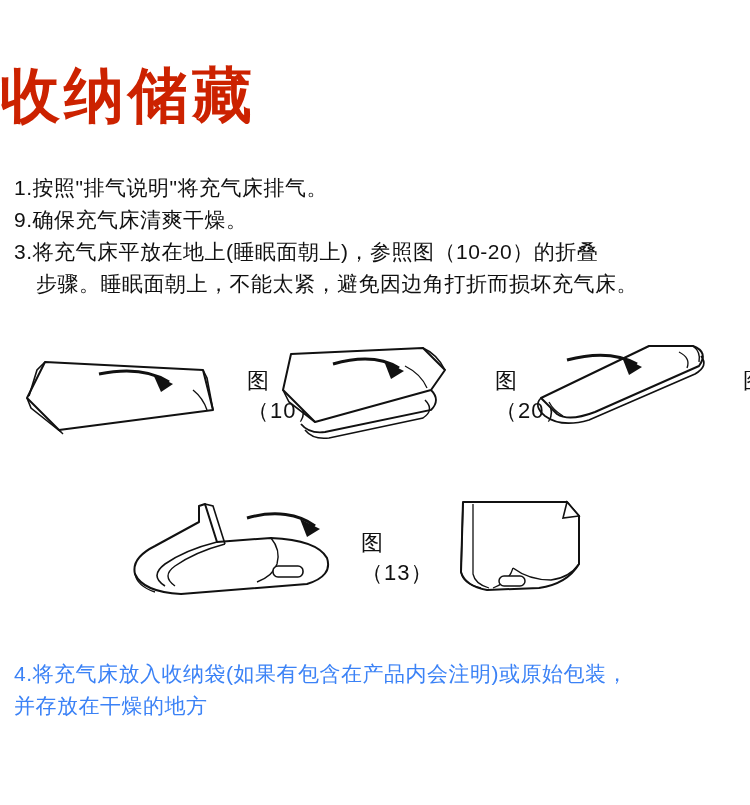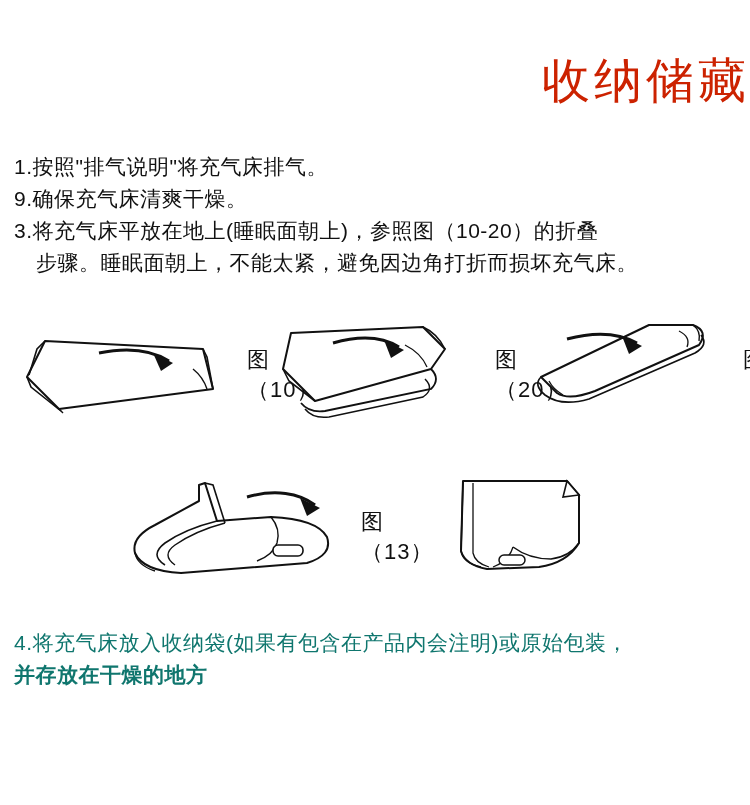--- a/index.html
+++ b/index.html
@@ -18,23 +18,23 @@
   .page {
     position: relative;
     width: 750px;
     height: 805px;
     background: #fff;
     box-sizing: border-box;
   }
 
   
   .title {
-    text-align: right;
-    font-size: 48px;
-    font-weight: normal;
+    text-align: left;
+    font-size: 60px;
+    font-weight: bold;
     color: #cc2200;
     letter-spacing: 4px;
     padding-top: 22px;
     line-height: 1.1;
     font-family: "DejaVu Sans", "Liberation Sans", sans-serif;
   }
 
   
   .steps {
     margin: 44px 14px 0 14px;
@@ -82,29 +82,28 @@
   }
   .fig-caption {
     margin-top: 12px;
     font-size: 22px;
     letter-spacing: 1px;
     color: #111;
   }
 
   
   .bottom-note {
-    margin: 32px 14px 0 14px;
+    margin: 42px 14px 0 14px;
     font-size: 21px;
     line-height: 1.55;
-    color: #0f766e;
+    color: #3b82f6;
     letter-spacing: 0.5px;
   }
   .bottom-note .cont {
     text-indent: 0px;
-    font-weight: bold;
   }
 </style>
 </head>
 <body>
 
 <div class="page">
 
   <h1 class="title">收纳储藏</h1>
 
   <div class="steps">

